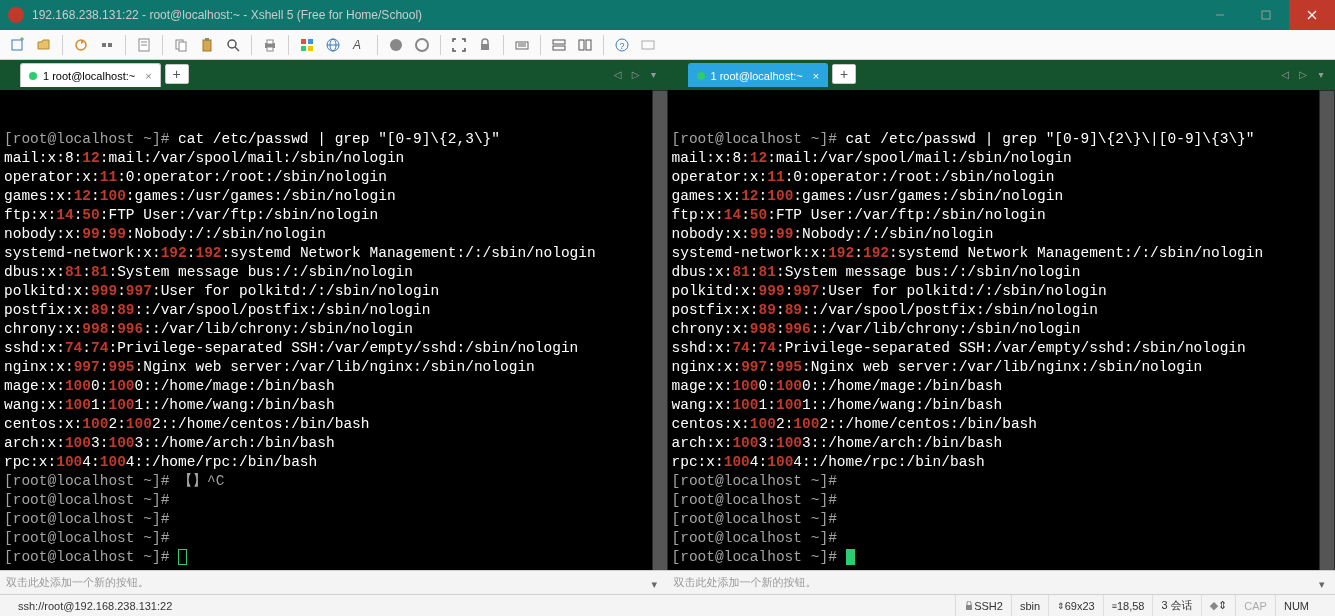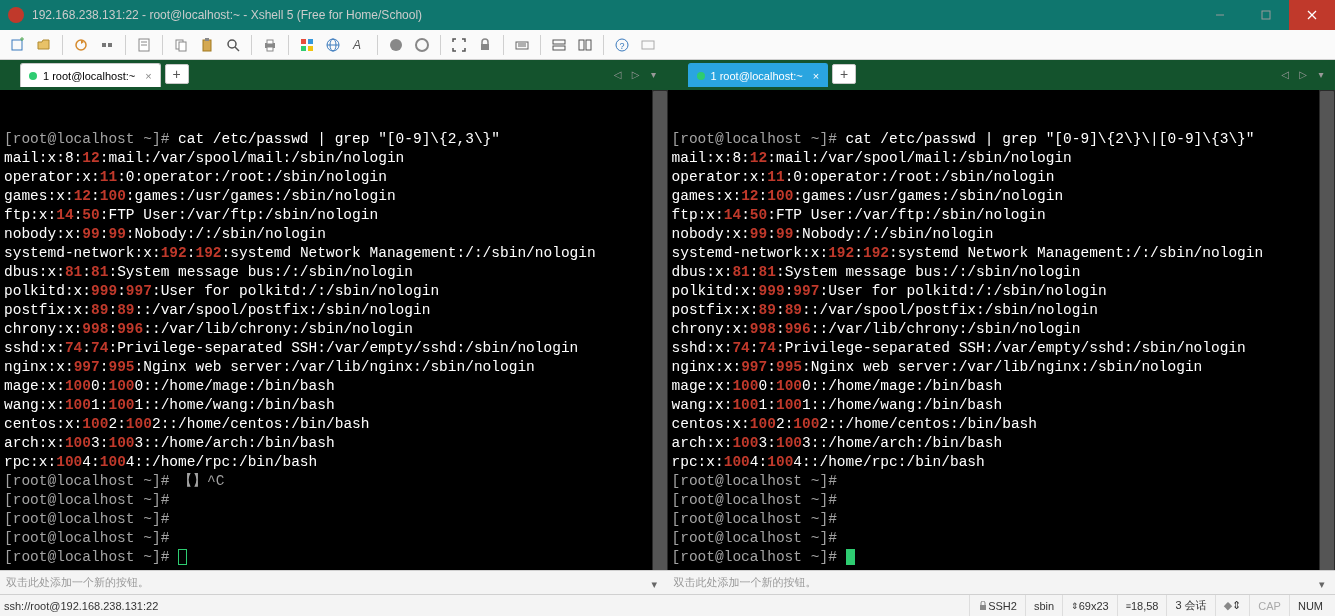--- a/index.html
+++ b/index.html
@@ -30,21 +30,21 @@
 .terminal { flex:1; background:#000; color:#ccc; font-family:"Consolas","Courier New",monospace; font-size:14.5px; line-height:19px; padding:2px 4px; overflow:hidden; white-space:pre; position:relative; }
 .terminal .wg { color:#fff; }
 .terminal .rd { color:#c0392b; font-weight:bold; }
 .terminal .prompt { color:#a3a3a3; }
 .terminal .cursor { display:inline-block; width:9px; height:16px; vertical-align:middle; }
 .terminal .cursor.hollow { border:1px solid #2ecc71; }
 .terminal .cursor.solid { background:#2ecc71; }
 .quickbar { height:24px; background:#f4f4f4; border-top:1px solid #d0d0d0; display:flex; align-items:center; padding:0 6px; color:#999; font-size:11px; }
 .quickbar .hint { flex:1;font-family:Liberation Mono, monospace; }
 .quickbar .qb-menu { width:10px; height:10px; color:#666; }
-.statusbar { height:22px; background:#f4f4f4; border-top:1px solid #d0d0d0; display:flex; align-items:center; padding:0 4px; font-size:11px; color:#333; }
+.statusbar { height:22px; background:#f4f4f4; border-top:1px solid #d0d0d0; display:flex; align-items:center; padding:0 18px; font-size:11px; color:#333; }
 .statusbar .left { flex:1; }
 .statusbar .chunk { display:flex; align-items:center; gap:0; padding:0 8px; border-left:1px solid #ddd; height:100%; }
 .statusbar .lock-icon { width:10px; height:10px; }
 .scrollbar-v { position:absolute; right:0; top:0; bottom:0; width:16px; background:#2a2a2a; }
 .scrollbar-v .thumb { background:#555; width:14px; margin:1px; border-radius:1px; }
 .split-half { flex:1; display:flex; flex-direction:column; min-width:0; }
 </style>
 </head>
 <body>
 

